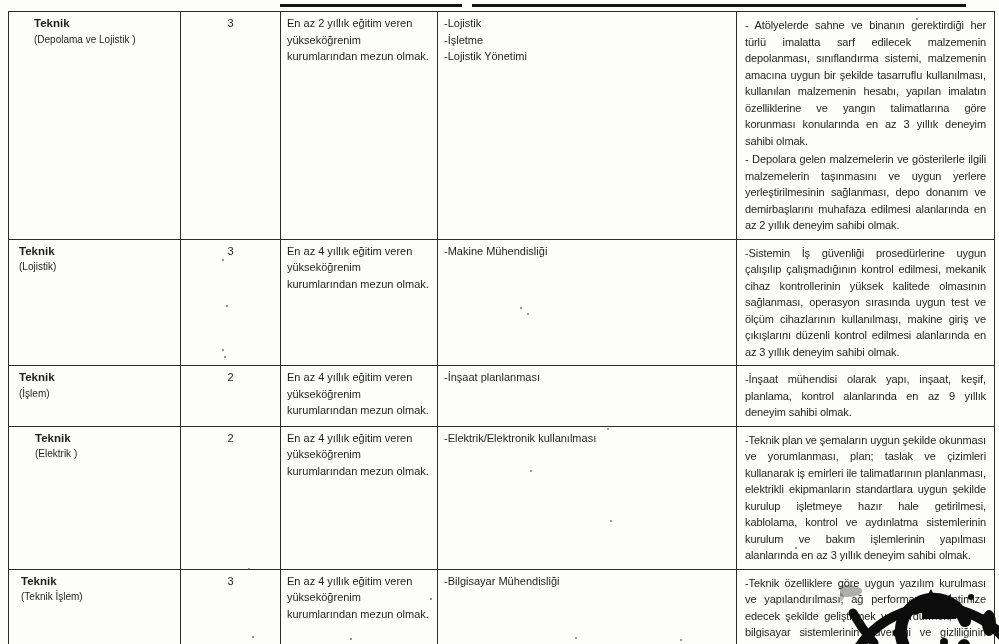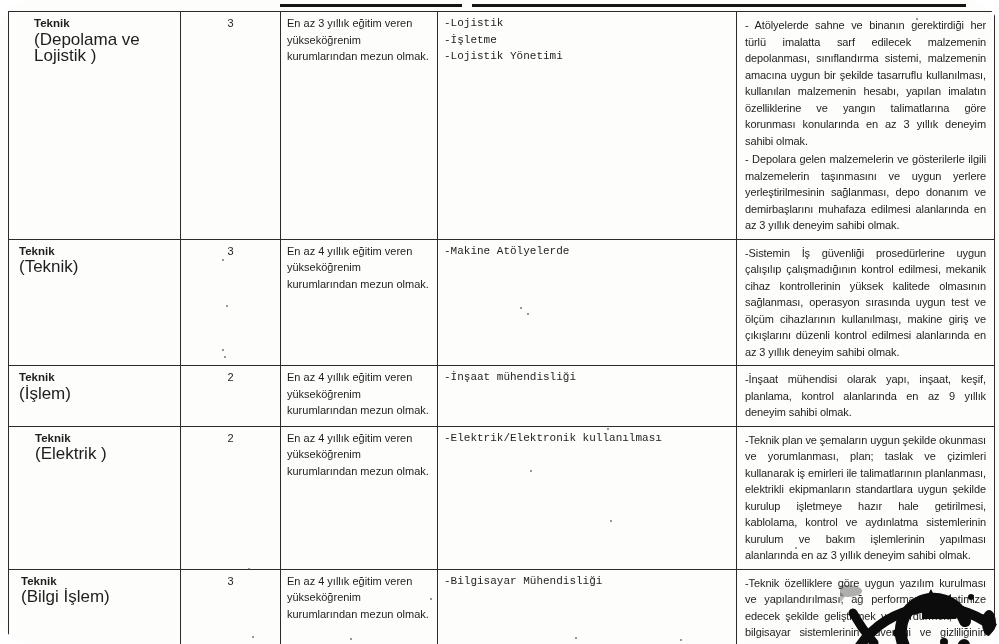--- a/index.html
+++ b/index.html
@@ -3,21 +3,20 @@
 <meta charset="utf-8">
 <style>
   html,body{margin:0;padding:0;}
   .page{
     position:relative;
     width:999px;height:644px;
     background:#fdfdfb;
     overflow:hidden;
     font-family:"Liberation Sans",sans-serif;
     color:#1e1e1e;
-    border-radius:31px;
   }
   table.doc{
     position:absolute;left:8px;top:11px;
     width:986px;
     border-collapse:collapse;
     table-layout:fixed;
   }
   table.doc td{
     border:1.5px solid #2b2b2b;
     vertical-align:top;
@@ -26,30 +25,30 @@
     line-height:16.5px;
     overflow:hidden;
   }
   col.c1{width:172px}
   col.c2{width:100px}
   col.c3{width:157px}
   col.c4{width:299px}
   col.c5{width:258px}
 
   .pos-title{font-weight:bold;font-size:11.5px;}
-  .pos-sub{font-size:17px;}
+  .pos-sub{font-size:10px;}
   tr.r0 td.c1pad{padding-left:25px;}
   tr.r1 td.c1pad{padding-left:10px;}
   tr.r2 td.c1pad{padding-left:10px;}
   tr.r3 td.c1pad{padding-left:26px;}
   tr.r4 td.c1pad{padding-left:12px;}
 
   td.count{text-align:center;font-size:11.5px;padding-top:4px;}
   td.edu{font-size:11.3px;line-height:17px;padding-left:8px;padding-top:4px;}
-  td.dept{font-size:11.3px;line-height:17px;padding-left:8px;padding-top:4px;font-family:Liberation Mono, monospace;}
+  td.dept{font-size:11.3px;line-height:17px;padding-left:8px;padding-top:4px;}
   td.req{font-size:11px;line-height:16.8px;text-align:justify;padding:5px 7px;letter-spacing:-0.1px;}
   td.req p{margin:2px;}
 
   .scan-line{position:absolute;background:#141414;height:2.5px;}
   .speck{position:absolute;background:#4a4a4a;border-radius:50%;opacity:.75;}
   .stamp{position:absolute;left:840px;top:575px;width:160px;height:70px;}
 </style>
 </head>
 <body>
 
@@ -67,56 +66,56 @@
         <col class="c5">
     </colgroup>
 
     <tbody>
         <tr class="r0" style="height:219px;">
       <td class="c1pad">
         <div class="pos-title">Teknik</div>
         <div class="pos-sub">(Depolama ve Lojistik )</div>
       </td>
       <td class="count">3</td>
-      <td class="edu">En az 3 yıllık eğitim veren yükseköğrenim kurumlarından mezun olmak.</td>
+      <td class="edu">En az 2 yıllık eğitim veren yükseköğrenim kurumlarından mezun olmak.</td>
       <td class="dept">
         <div>-Lojistik</div>
         <div>-İşletme</div>
         <div>-Lojistik Yönetimi</div>
       </td>
       <td class="req">
         <p>- Atölyelerde sahne ve binanın gerektirdiği her türlü imalatta sarf edilecek malzemenin depolanması, sınıflandırma sistemi, malzemenin amacına uygun bir şekilde tasarruflu kullanılması, kullanılan malzemenin hesabı, yapılan imalatın özelliklerine ve yangın talimatlarına göre korunması konularında en az 3 yıllık deneyim sahibi olmak.</p>
-        <p>- Depolara gelen malzemelerin ve gösterilerle ilgili malzemelerin taşınmasını ve uygun yerlere yerleştirilmesinin sağlanması, depo donanım ve demirbaşlarını muhafaza edilmesi alanlarında en az 3 yıllık deneyim sahibi olmak.</p>
+        <p>- Depolara gelen malzemelerin ve gösterilerle ilgili malzemelerin taşınmasını ve uygun yerlere yerleştirilmesinin sağlanması, depo donanım ve demirbaşlarını muhafaza edilmesi alanlarında en az 2 yıllık deneyim sahibi olmak.</p>
       </td>
     </tr>
 
     <tr class="r1" style="height:106px;">
       <td class="c1pad">
         <div class="pos-title">Teknik</div>
-        <div class="pos-sub">(Teknik)</div>
+        <div class="pos-sub">(Lojistik)</div>
       </td>
       <td class="count">3</td>
       <td class="edu">En az 4 yıllık eğitim veren yükseköğrenim kurumlarından mezun olmak.</td>
       <td class="dept">
-        <div>-Makine Atölyelerde</div>
+        <div>-Makine Mühendisliği</div>
       </td>
       <td class="req">
         <p>-Sistemin İş güvenliği prosedürlerine uygun çalışılıp çalışmadığının kontrol edilmesi, mekanik cihaz kontrollerinin yüksek kalitede olmasının sağlanması, operasyon sırasında uygun test ve ölçüm cihazlarının kullanılması, makine giriş ve çıkışlarını düzenli kontrol edilmesi alanlarında en az 3 yıllık deneyim sahibi olmak.</p>
       </td>
     </tr>
 
     <tr class="r2" style="height:51px;">
       <td class="c1pad">
         <div class="pos-title">Teknik</div>
         <div class="pos-sub">(İşlem)</div>
       </td>
       <td class="count">2</td>
       <td class="edu">En az 4 yıllık eğitim veren yükseköğrenim kurumlarından mezun olmak.</td>
       <td class="dept">
-        <div>-İnşaat mühendisliği</div>
+        <div>-İnşaat planlanması</div>
       </td>
       <td class="req">
         <p>-İnşaat mühendisi olarak yapı, inşaat, keşif, planlama, kontrol alanlarında en az 9 yıllık deneyim sahibi olmak.</p>
       </td>
     </tr>
 
     <tr class="r3" style="height:135px;">
       <td class="c1pad">
         <div class="pos-title">Teknik</div>
         <div class="pos-sub">(Elektrik )</div>
@@ -127,21 +126,21 @@
         <div>-Elektrik/Elektronik kullanılması</div>
       </td>
       <td class="req">
         <p>-Teknik plan ve şemaların uygun şekilde okunması ve yorumlanması, plan; taslak ve çizimleri kullanarak iş emirleri ile talimatlarının planlanması, elektrikli ekipmanların standartlara uygun şekilde kurulup işletmeye hazır hale getirilmesi, kablolama, kontrol ve aydınlatma sistemlerinin kurulum ve bakım işlemlerinin yapılması alanlarında en az 3 yıllık deneyim sahibi olmak.</p>
       </td>
     </tr>
 
     <tr class="r4" style="height:101px;">
       <td class="c1pad">
         <div class="pos-title">Teknik</div>
-        <div class="pos-sub">(Bilgi İşlem)</div>
+        <div class="pos-sub">(Teknik İşlem)</div>
       </td>
       <td class="count">3</td>
       <td class="edu">En az 4 yıllık eğitim veren yükseköğrenim kurumlarından mezun olmak.</td>
       <td class="dept">
         <div>-Bilgisayar Mühendisliği</div>
       </td>
       <td class="req">
         <p>-Teknik özelliklere göre uygun yazılım kurulması ve yapılandırılması, ağ performansını optimize edecek şekilde geliştirmek ve sürdürmek, ağ ve bilgisayar sistemlerinin güvenliği ve gizliliğinin sağlanması, bilgisayar ekipmanı üzerinde elektrik güvenliği kontrollerinin yapılması alanlarında en az 3 yıllık deneyim sahibi olmak</p>
       </td>
     </tr>

